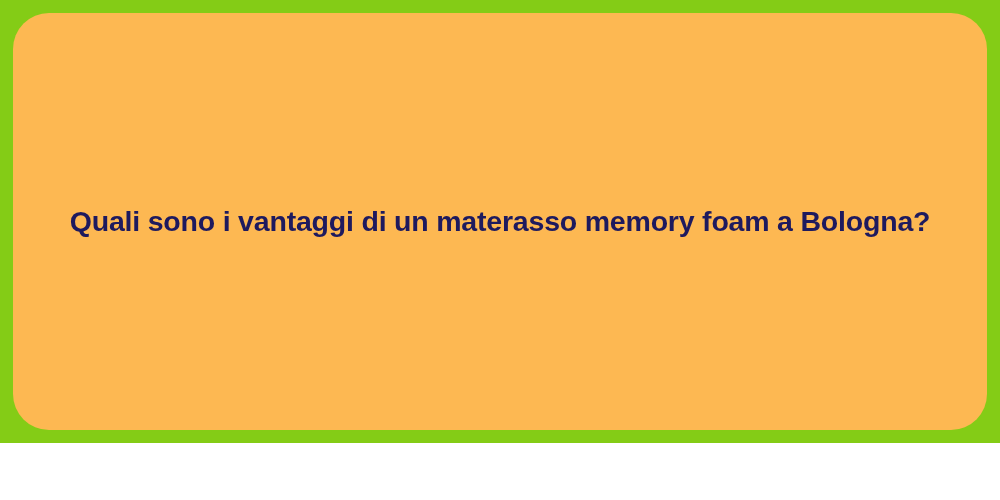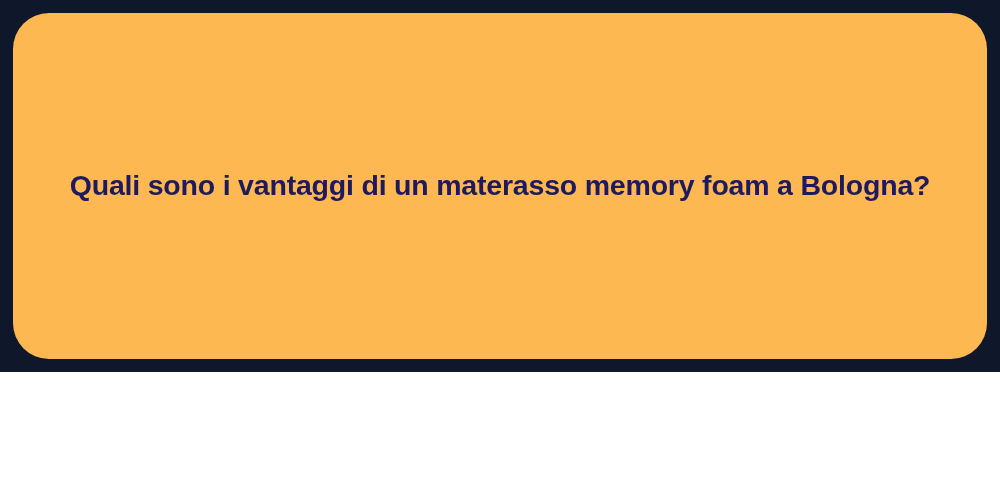--- a/index.html
+++ b/index.html
@@ -11,22 +11,22 @@
     height: 500px;
     overflow: hidden;
     font-family: "Liberation Sans", sans-serif;
   }
 
   
   #card-frame {
     position: relative;
     box-sizing: border-box;
     width: 1000px;
-    height: 372px;
-    background: #0f172a;
+    height: 443px;
+    background: #84cc16;
     padding: 13px;
   }
 
   
   #card-panel {
     box-sizing: border-box;
     width: 100%;
     height: 100%;
     background: #FDB852;
     border-radius: 36px;

